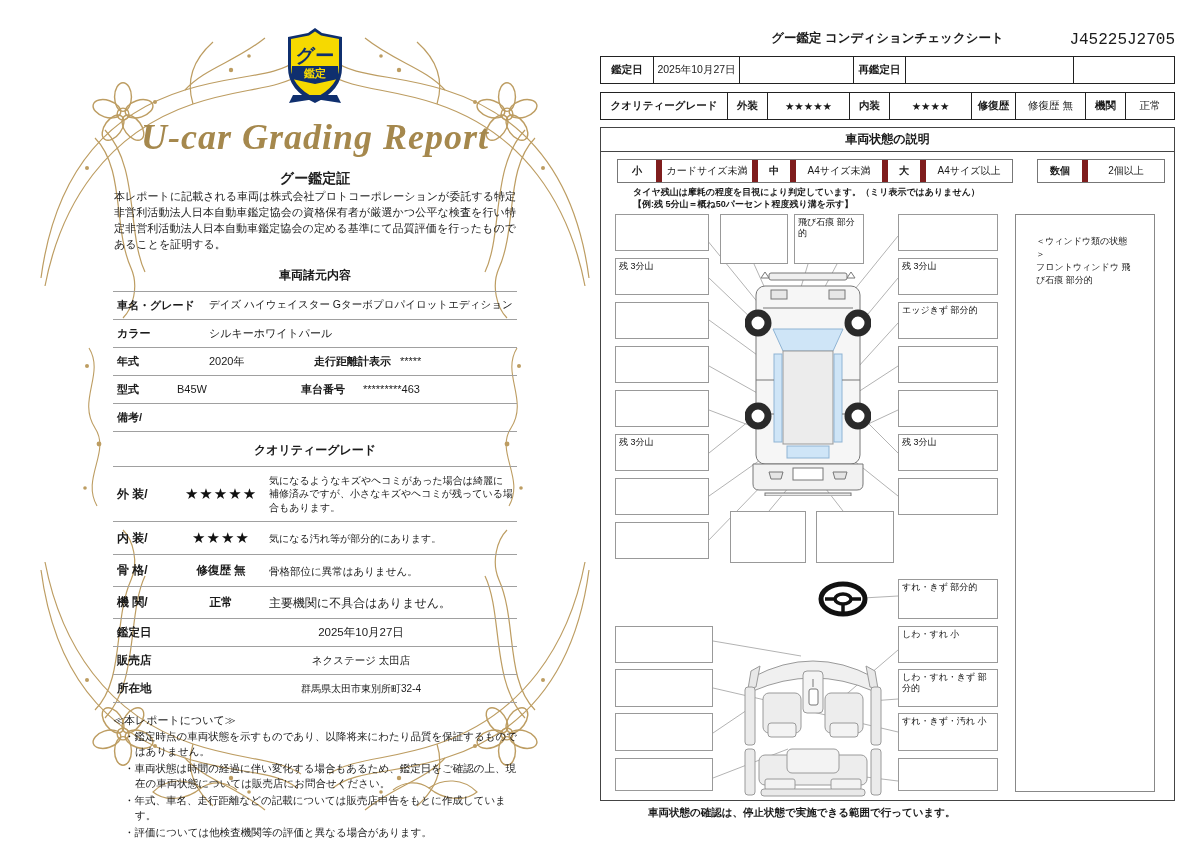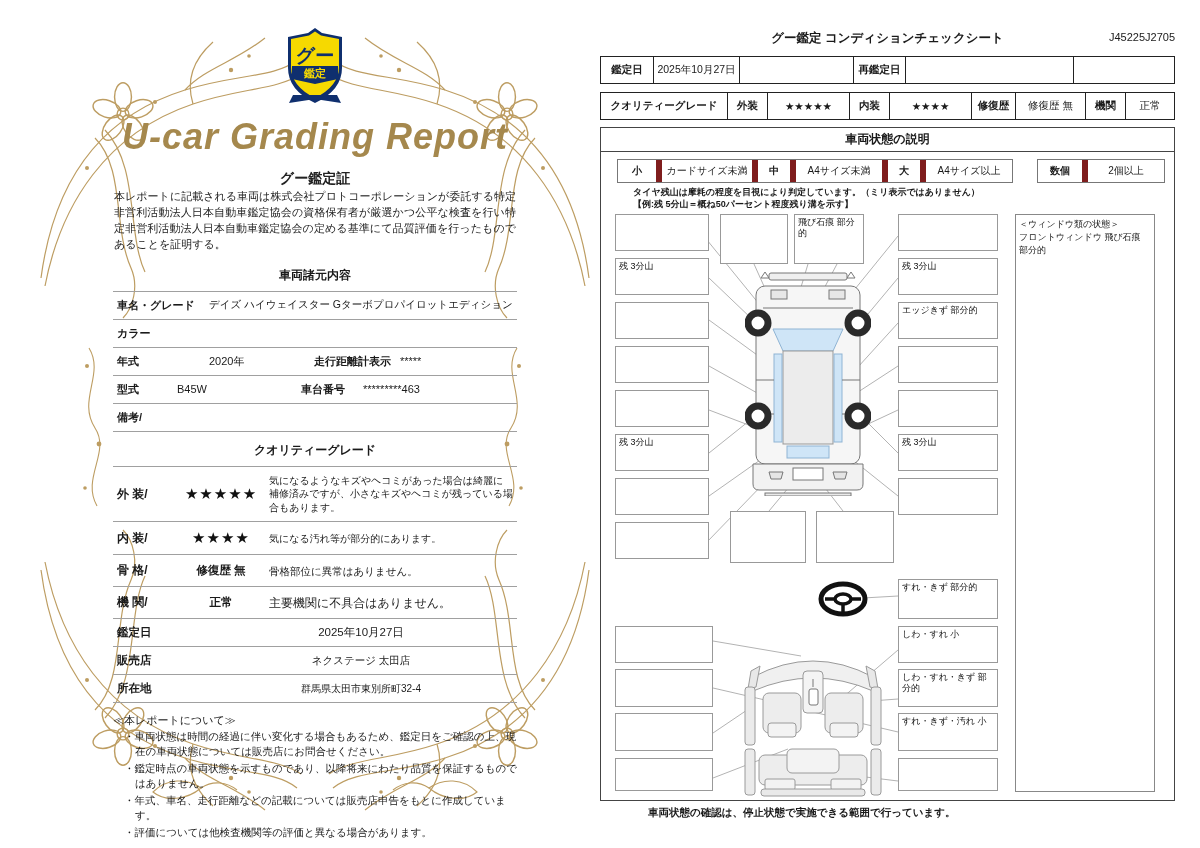--- a/index.html
+++ b/index.html
@@ -4,21 +4,21 @@
 <style>
   html,body{margin:0;padding:0;background:#fff;}
   body{width:1200px;height:848px;position:relative;overflow:hidden;
        font-family:"Liberation Sans","DejaVu Sans",sans-serif;color:#1a1a1a;}
 
   
   .left-page{position:absolute;left:35px;top:18px;width:560px;height:812px;}
   .ornaments{position:absolute;left:0;top:0;pointer-events:none;}
   .lp-content{position:relative;padding-top:8px;}
   .badge-wrap{width:62px;margin:0 auto;}
-  .gr-title{margin-top:4px;text-align:center;font-family:Liberation Sans, sans-serif;
+  .gr-title{margin-top:4px;text-align:center;font-family:Liberation Serif, serif;
             font-style:italic;font-weight:bold;font-size:36px;color:#a5884d;letter-spacing:1px;}
   .gr-sub{margin-top:12px;text-align:center;font-size:14px;font-weight:bold;color:#222;}
   .gr-intro{width:402px;margin:1px auto 0;font-family:"Liberation Serif","DejaVu Serif",serif;
             font-size:11px;line-height:1.45;text-align:justify;color:#222;}
   .sec-head{margin-top:14px;text-align:center;font-size:12px;font-weight:bold;}
   .ltable{width:404px;margin:7px auto 0;border-top:1px solid #a0a0a0;}
   .lrow{display:flex;align-items:center;border-bottom:1px solid #a0a0a0;padding:6px 4px;font-size:11px;}
   .lrow .lab{width:92px;font-weight:bold;flex:none;}
   .lrow .lab2{width:86px;font-weight:bold;flex:none;}
   .lrow .val{flex:1;}
@@ -32,40 +32,40 @@
   .irow .val{flex:1;text-align:center;}
   .about{width:404px;margin:10px auto 0;font-family:"Liberation Serif","DejaVu Serif",serif;}
   .about-title{font-size:11px;}
   .bullet{font-size:10.5px;line-height:1.42;padding-left:22px;text-indent:-11px;margin-top:2px;}
   .bullet::before{content:"・";}
 
   
   .right-page{position:absolute;left:600px;top:30px;width:575px;}
   .rp-head{position:relative;height:18px;}
   .rp-title{text-align:center;font-size:12.5px;font-weight:bold;}
-  .rp-id{position:absolute;right:0;top:1px;font-size:11px;}
+  .rp-id{position:absolute;right:0;top:1px;font-size:16px;font-family:Liberation Mono, monospace;}
   .rtable{display:flex;border:1px solid #222;height:26px;margin-top:8px;background:#fff;}
   .rcell{display:flex;align-items:center;justify-content:center;font-size:10.5px;
          border-left:1px solid #222;box-sizing:border-box;overflow:hidden;white-space:nowrap;}
   .rcell:first-child{border-left:none;}
   .rcell.bold{font-weight:bold;}
   .section{position:relative;margin-top:7px;border:1.5px solid #444;height:672px;background:#fff;}
   .sec-title{height:23px;line-height:23px;text-align:center;font-size:12px;font-weight:bold;
              border-bottom:1.5px solid #444;}
   .legend{position:absolute;left:16px;top:31px;display:flex;border:1px solid #777;height:22px;}
   .lcell{display:flex;align-items:center;justify-content:center;font-size:10px;
          border-left:6px solid #7f1d1d;box-sizing:border-box;}
   .lcell:first-child{border-left:none;}
   .lcell.key{font-weight:bold;}
   .legend2{position:absolute;left:436px;top:31px;display:flex;border:1px solid #777;height:22px;}
   .tire-note{position:absolute;left:32px;font-size:9px;font-weight:bold;line-height:1.3;}
   .ab{position:absolute;background:#fff;border:1px solid #999;font-size:9px;
       padding:2px 3px;line-height:1.25;color:#111;box-sizing:border-box;}
   .winbox{position:absolute;left:414px;top:86px;width:140px;height:578px;border:1px solid #888;
-          font-size:9px;padding:3px;line-height:1.45;box-sizing:border-box;background:#fff;}
+          font-size:9px;padding:20px;line-height:1.45;box-sizing:border-box;background:#fff;}
   .leader{position:absolute;left:0;top:0;pointer-events:none;}
   .diagram{position:absolute;}
   .rp-footer{margin-top:5px;font-size:10.5px;font-weight:bold;margin-left:48px;}
 </style>
 </head>
 <body>
 
 <div class="left-page">
 
   <svg class="ornaments" width="560" height="812" viewBox="0 0 560 812" aria-hidden="true">
@@ -129,20 +129,21 @@
     <div class="gr-intro">本レポートに記載される車両は株式会社プロトコーポレーションが委託する特定非営利活動法人日本自動車鑑定協会の資格保有者が厳選かつ公平な検査を行い特定非営利活動法人日本自動車鑑定協会の定める基準にて品質評価を行ったものであることを証明する。</div>
 
     <div class="sec-head">車両諸元内容</div>
     <div class="ltable">
       <div class="lrow">
         <span class="lab">車名・グレード</span>
         <span class="val" style="font-size:10.5px">デイズ ハイウェイスター Gターボプロパイロットエディション</span>
       </div>
       <div class="lrow">
         <span class="lab">カラー</span>
+        <span class="val">シルキーホワイトパール</span>
       </div>
       <div class="lrow">
         <span class="lab">年式</span>
         <span class="val" style="flex:none;width:105px">2020年</span>
         <span class="lab2">走行距離計表示</span>
         <span class="val">*****</span>
       </div>
       <div class="lrow">
         <span class="lab" style="width:60px">型式</span>
         <span class="val" style="flex:none;width:124px">B45W</span>
@@ -186,22 +187,22 @@
         <span class="val" style="font-size:10.5px">ネクステージ 太田店</span>
       </div>
       <div class="irow">
         <span class="lab">所在地</span>
         <span class="val" style="font-size:10px">群馬県太田市東別所町32-4</span>
       </div>
     </div>
 
     <div class="about">
       <div class="about-title">≪本レポートについて≫</div>
+      <div class="bullet">鑑定時点の車両状態を示すものであり、以降将来にわたり品質を保証するものではありません。</div>
       <div class="bullet">車両状態は時間の経過に伴い変化する場合もあるため、鑑定日をご確認の上、現在の車両状態については販売店にお問合せください。</div>
-      <div class="bullet">鑑定時点の車両状態を示すものであり、以降将来にわたり品質を保証するものではありません。</div>
       <div class="bullet">年式、車名、走行距離などの記載については販売店申告をもとに作成しています。</div>
       <div class="bullet">評価については他検査機関等の評価と異なる場合があります。</div>
     </div>
 
   </div>
 </div>
 
 <div class="right-page">
 
   <div class="rp-head">

